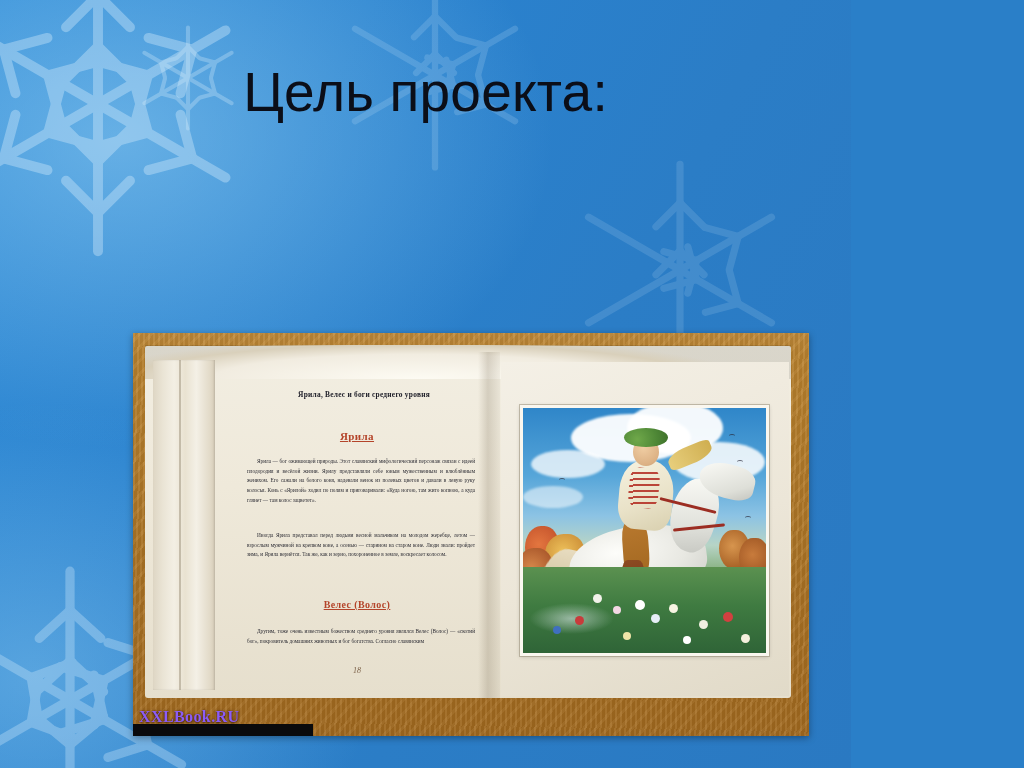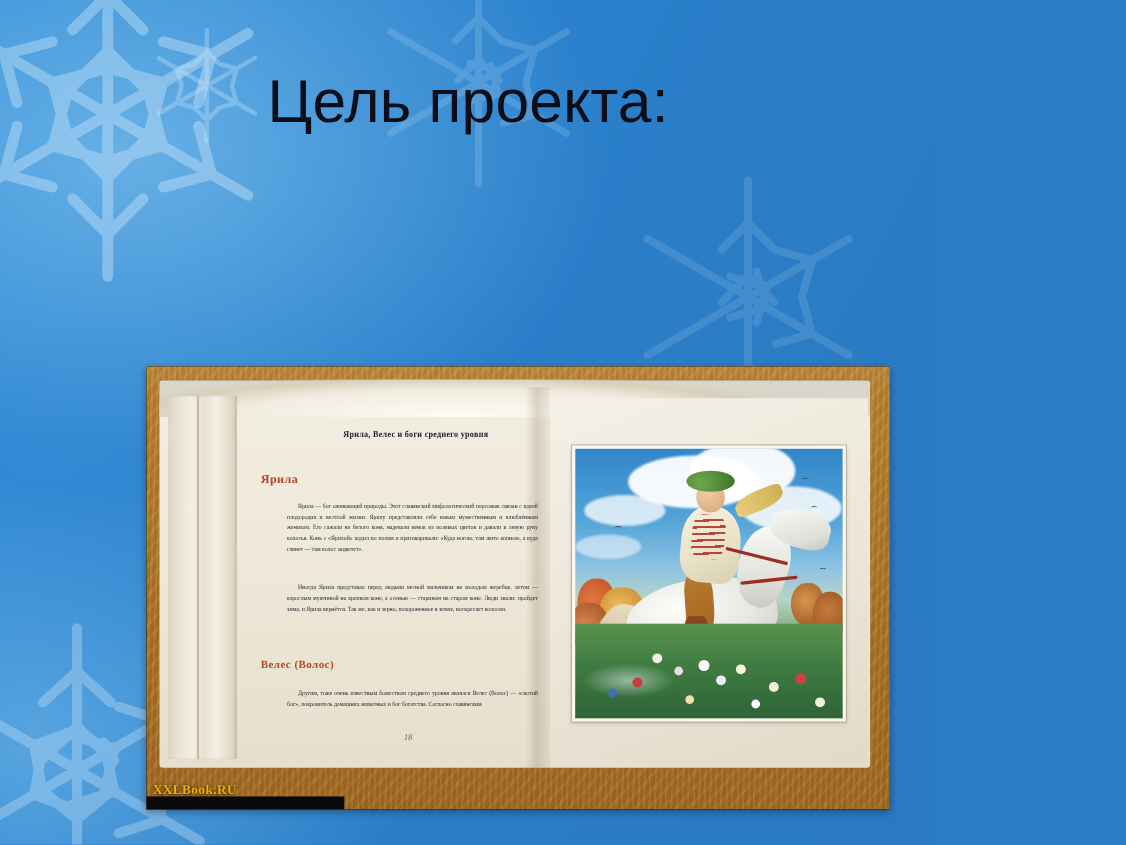--- a/index.html
+++ b/index.html
@@ -146,21 +146,21 @@
     left: 333px;
     top: 6px;
     width: 22px;
     bottom: 0;
     background: linear-gradient(90deg, rgba(110,96,72,0.0) 0%, rgba(110,96,72,0.22) 45%, rgba(110,96,72,0.06) 100%);
   }
 
   
   .left-page {
     position: absolute;
-    left: 92px;
+    left: 78px;
     top: 18px;
     width: 268px;
     height: 330px;
   }
   .page-header {
     position: absolute;
     left: 28px;
     top: 26px;
     width: 226px;
     text-align: center;
@@ -170,24 +170,26 @@
     color: #20202a;
     letter-spacing: 0.25px;
     white-space: nowrap;
     overflow: hidden;
     transform: scaleY(1.12);
   }
   .section-title {
     position: absolute;
     left: 0;
     width: 268px;
+    text-align: center;
     font-family: "Liberation Serif", serif;
     font-weight: 700;
     color: #b4442a;
     letter-spacing: 0.4px;
+    text-decoration: underline;
   }
   .section-title.t1 { top: 66px;  font-size: 11px; }
   .section-title.t2 { top: 235px; font-size: 10px; }
 
   .para {
     position: absolute;
     left: 24px;
     width: 228px;
     font-family: "Liberation Serif", serif;
     font-size: 5.3px;
@@ -359,23 +361,23 @@
     border-top: 1.2px solid rgba(40,40,55,0.7);
     border-radius: 50%;
   }
 
   
   #watermark {
     position: absolute;
     left: 6px;
     bottom: 10px;
     font-family: "Liberation Serif", serif;
-    font-size: 12px;
+    font-size: 16px;
     font-weight: 700;
-    color: #eab308;
+    color: #8b5cf6;
     letter-spacing: 0.4px;
     text-shadow: 0 1px 2px rgba(60,30,5,0.85), 0 0 3px rgba(60,30,5,0.7);
   }
   #watermark-bar {
     position: absolute;
     left: 0;
     bottom: 0;
     width: 180px;
     height: 12px;
     background: #0a0a0c;

